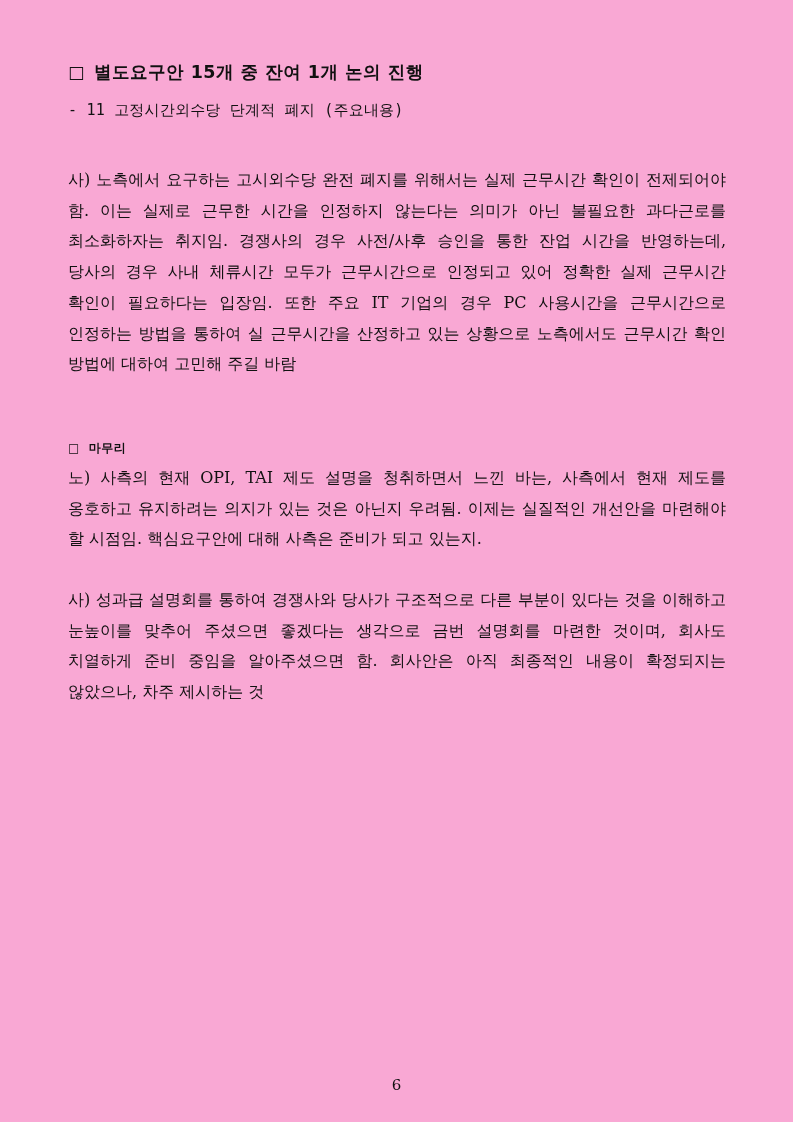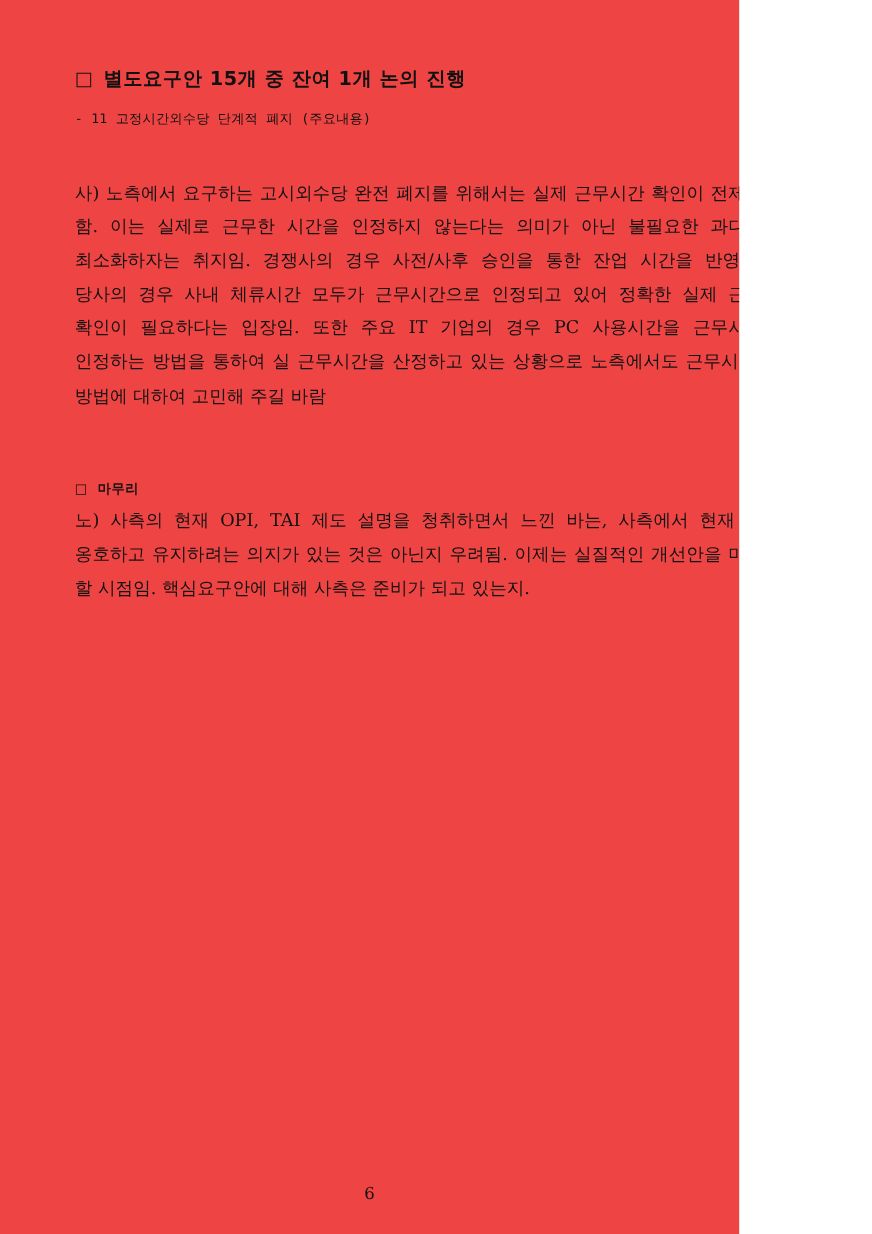--- a/index.html
+++ b/index.html
@@ -2,23 +2,23 @@
 <html><head>
 <meta charset="utf-8">
 <style>
   html, body {
     margin: 0;
     padding: 0;
     background: #ffffff;
   }
   .page {
     position: relative;
-    width: 672px;
+    width: 793px;
     height: 1122px;
-    background: #ef4444;
+    background: #f9a8d4;
     box-sizing: border-box;
     font-family: "DejaVu Serif", "Liberation Serif", serif;
     color: #111111;
     overflow: hidden;
   }
   .content {
     position: absolute;
     left: 68px;
     top: 60px;
     width: 658px;
@@ -30,21 +30,21 @@
     letter-spacing: 0.5px;
     margin: 0 0 14px 0;
     line-height: 1.4;
   }
   .heading .sq {
     display: inline-block;
     margin-right: 9px;
   }
   .subline {
     font-family: "DejaVu Sans Mono", "Liberation Mono", monospace;
-    font-size: 12px;
+    font-size: 15px;
     letter-spacing: 0.2px;
     margin: 0 0 10px 0;
     line-height: 1.5;
   }
   p.para {
     font-size: 16px;
     line-height: 1.92;
     text-align: justify;
     text-justify: inter-ideograph;
     margin: 0;
@@ -96,17 +96,18 @@
     <div class="gap-md"></div>
 
     <div class="heading2">
       <span class="sq">□</span><span>마무리</span>
     </div>
 
     <p class="para">노) 사측의 현재 OPI, TAI 제도 설명을 청취하면서 느낀 바는, 사측에서 현재 제도를 옹호하고 유지하려는 의지가 있는 것은 아닌지 우려됨. 이제는 실질적인 개선안을 마련해야 할 시점임. 핵심요구안에 대해 사측은 준비가 되고 있는지.</p>
 
     <div class="gap-md"></div>
 
+    <p class="para">사) 성과급 설명회를 통하여 경쟁사와 당사가 구조적으로 다른 부분이 있다는 것을 이해하고 눈높이를 맞추어 주셨으면 좋겠다는 생각으로 금번 설명회를 마련한 것이며, 회사도 치열하게 준비 중임을 알아주셨으면 함. 회사안은 아직 최종적인 내용이 확정되지는 않았으나, 차주 제시하는 것</p>
 
   </div>
 
   <div class="page-number">6</div>
 </div>
 
 </body></html>

